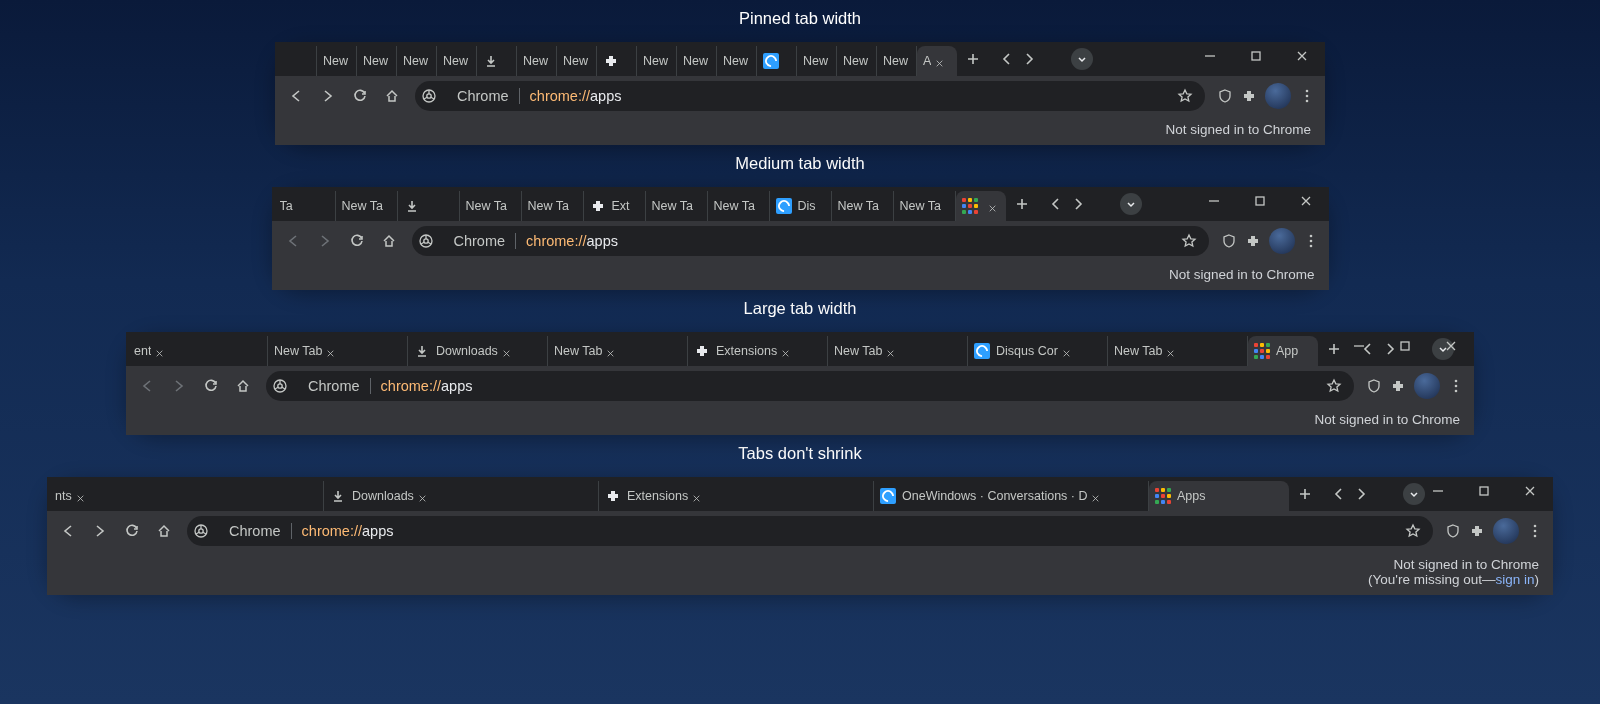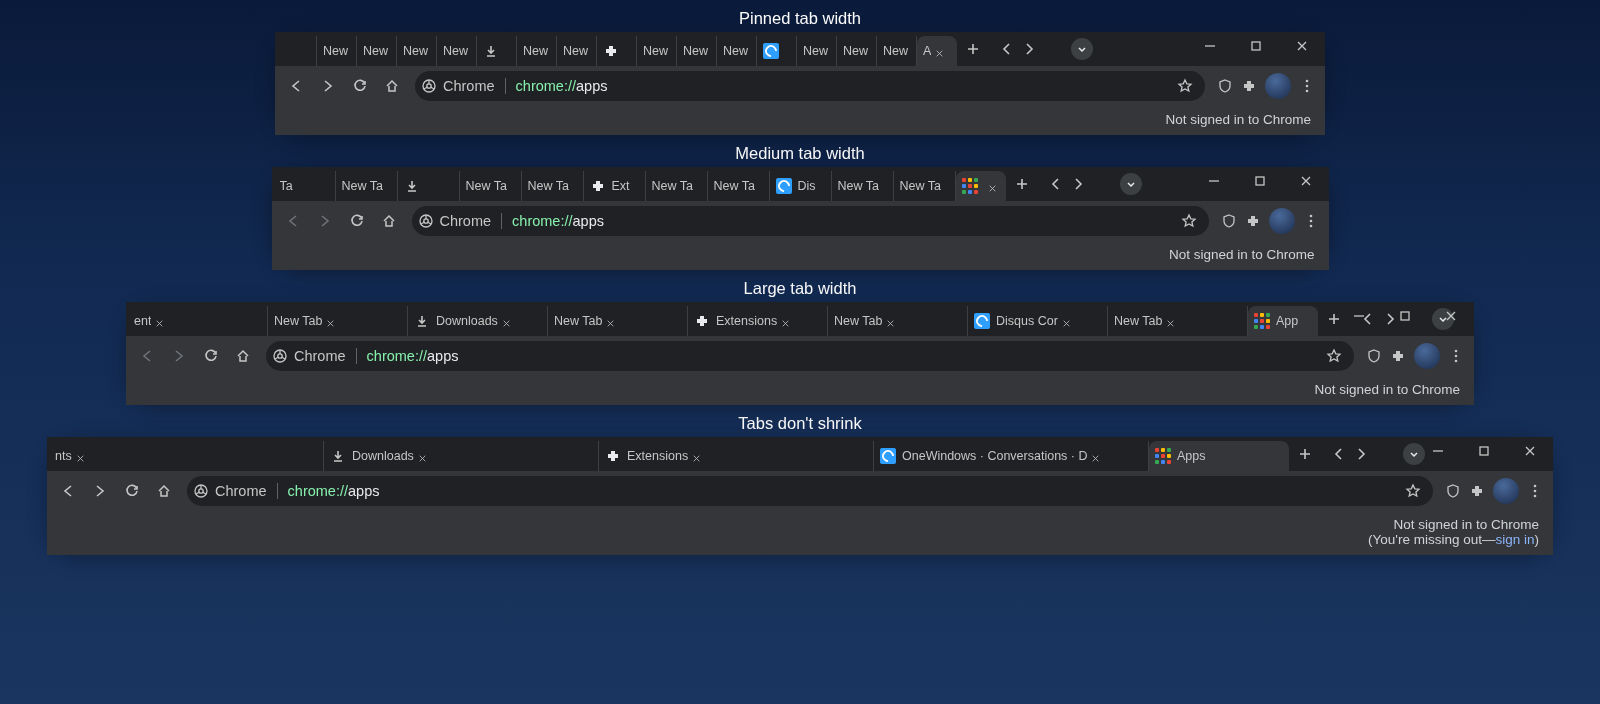--- a/index.html
+++ b/index.html
@@ -4,21 +4,21 @@
 <style>
 * { margin: 0; padding: 0; box-sizing: border-box; font-family: 'Segoe UI', Arial, sans-serif; }
 body {
   width: 1600px;
   height: 704px;
   background: linear-gradient(180deg, #0a1a3a 0%, #122a52 40%, #1a3560 100%);
   color: #e8eaed;
   overflow: hidden;
   position: relative;
 }
-.caption { text-align: center; font-size: 16.5px; color: #fff; font-weight: 400; padding: 9px 0 4px; }
+.caption { text-align: center; font-size: 16.5px; color: #fff; font-weight: 400; padding: 9px 0 14px; }
 .chrome-window {
   background: #202124;
   margin: 0 auto;
   position: relative;
   box-shadow: 0 4px 20px rgba(0,0,0,.3);
   border-radius: 32px;
 }
 .w1 { width: 1050px; }
 .w2 { width: 1057px; }
 .w3 { width: 1348px; }
@@ -51,22 +51,22 @@
 .win-btn { width: 46px; height: 28px; display: flex; align-items: center; justify-content: center; color: #c4c7c5; }
 
 .toolbar { display: flex; align-items: center; height: 40px; background: #35363a; padding: 0 6px; gap: 2px; }
 .tb-btn { width: 30px; height: 30px; display: flex; align-items: center; justify-content: center; color: #c4c7c5; border-radius: 50%; }
 .tb-btn.dis { color: #6e7277; }
 .omnibox {
   flex: 1; height: 30px; background: #202124; border-radius: 15px;
   display: flex; align-items: center; padding: 0 6px; margin: 0 6px;
   color: #c4c7c5; font-size: 14.5px;
 }
-.omni-chip { display: flex; align-items: center; gap: 6px; padding-right: 10px; border-right: 1px solid #5f6368; margin-right: 10px; }
-.omni-url .dark { color: #86efac; }
+.omni-chip { display: flex; align-items: center; gap: 20px; padding-right: 10px; border-right: 1px solid #5f6368; margin-right: 10px; }
+.omni-url .dark { color: #fdba74; }
 .omni-url .light { color: #e8eaed; }
 .omni-star { margin-left: auto; margin-right: 6px; }
 .ext-area { display: flex; align-items: center; gap: 8px; padding: 0 4px; }
 .avatar { width: 26px; height: 26px; border-radius: 50%; background: radial-gradient(circle at 40% 30%, #4a6a9a, #1a2a4a); }
 .infobar { text-align: right; padding: 6px 14px 8px; font-size: 13.5px; color: #d0d3d7; background: #35363a; }
 .infobar a { color: #8ab4f8; text-decoration: none; }
 
 
 .mini-ico { width:16px; height:16px; }
 svg { stroke: currentColor; fill: none; }

